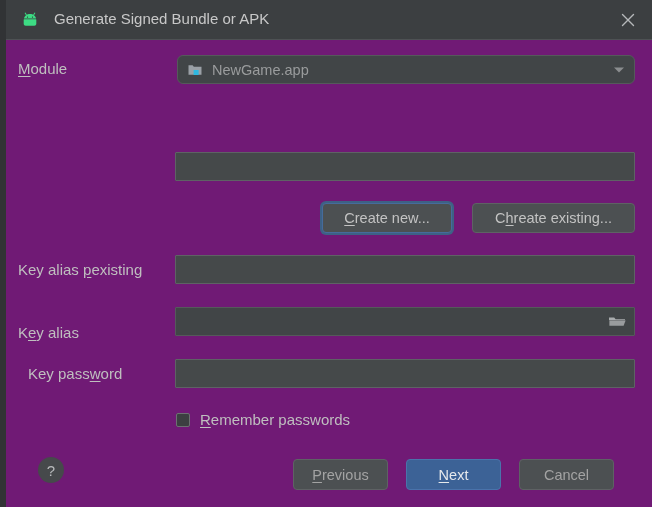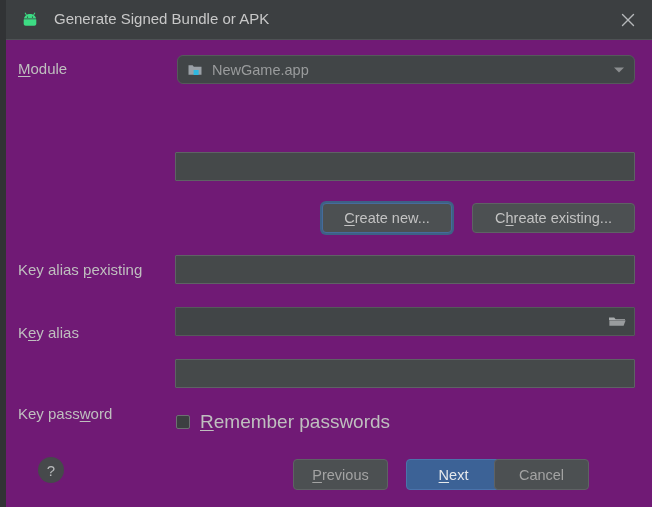--- a/index.html
+++ b/index.html
@@ -190,21 +190,21 @@
     width: 14px;
     height: 14px;
     box-sizing: border-box;
     border: 1px solid #6d7072;
     border-radius: 2px;
     background: #3c3f41;
     margin-right: 10px;
     flex: 0 0 auto;
   }
   .checkbox-label {
-    font-size: 19px;
+    font-size: 15px;
     color: #bfbfbf;
     white-space: nowrap;
   }
   .checkbox-label .mn {
     text-decoration: underline;
     text-underline-offset: 2px;
   }
 
   
   .help-btn {
@@ -289,21 +289,21 @@
 
   <div class="field disabledish" style="left:175px; top:307px; width:460px; height:29px;" title=""></div>
 
   <div class="folder-btn" style="left:606px; top:310px;">
     <svg width="22" height="22" viewBox="0 0 22 22">
       <path d="M3 7.5h5.2l1.4 1.7H19v1.1H3z" fill="#a8abad"></path>
       <path d="M3.4 10.6h16.2l-2 5.2H3.4z" fill="#999c9e"></path>
     </svg>
   </div>
 
-  <div class="label" style="left:18px; top:365px;margin-top:40px;"><span>Key pass</span><span class="mn">w</span><span>ord</span></div>
+  <div class="label" style="left:28px; top:365px;"><span>Key pass</span><span class="mn">w</span><span>ord</span></div>
 
   <div class="field" style="left:175px; top:359px; width:460px; height:29px;" title=""></div>
 
   <div class="checkbox-row" style="left:176px; top:411px;">
     <span class="checkbox-box"></span>
     <span class="checkbox-label"><span></span><span class="mn">R</span><span>emember passwords</span></span>
   </div>
 
   <div class="help-btn">
     <span>?</span>
@@ -314,19 +314,19 @@
       <span class="mn">P</span>
       <span>revious</span>
     </button>
 
   <button class="btn default" style="left:406px; top:459px; width:95px; height:31px;">
       <span></span>
       <span class="mn">N</span>
       <span>ext</span>
     </button>
 
-  <button class="btn dim" style="left:494px; top:459px; width:95px; height:31px;">
+  <button class="btn dim" style="left:519px; top:459px; width:95px; height:31px;">
       <span>Cancel</span>
       <span class="mn"></span>
       <span></span>
     </button>
 
 </div>
 
 </body></html>

